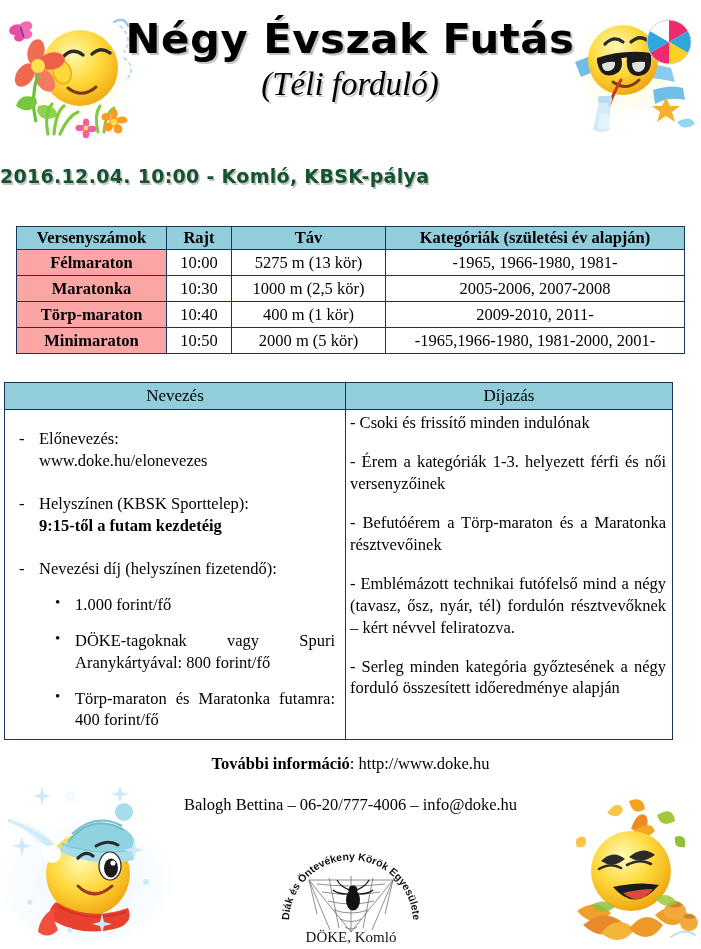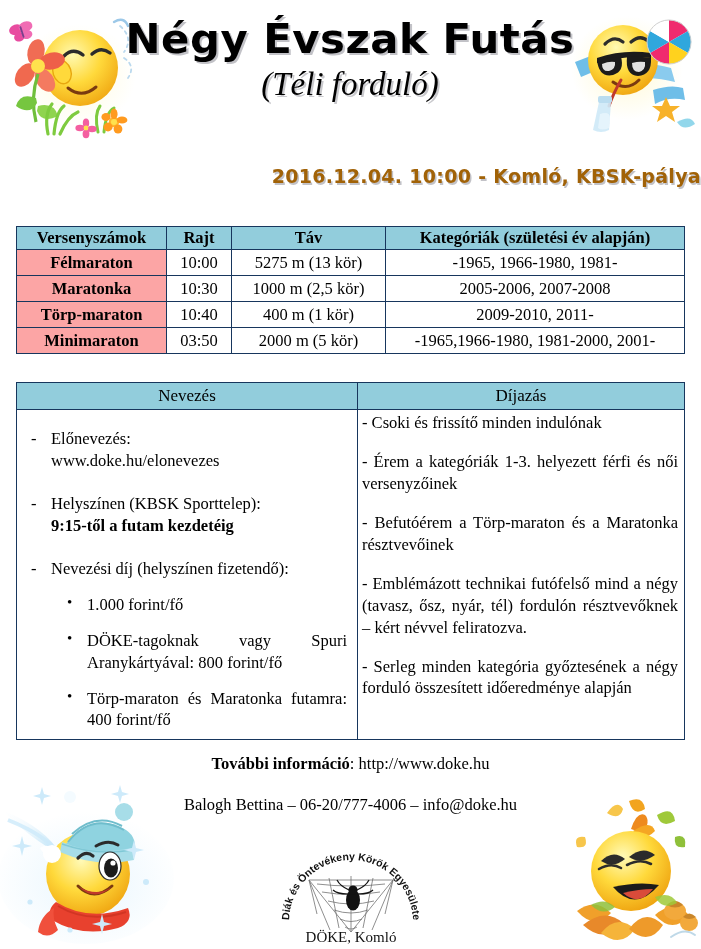--- a/index.html
+++ b/index.html
@@ -47,26 +47,26 @@
     line-height: 1.2;
     margin-top: 4px;
     color: #000;
     text-shadow: 2px 2px 0 rgba(120,120,130,0.4);
   }
   .date-line {
     position: absolute;
     left: 0;
     right: 0;
     top: 165px;
-    text-align: right;
+    text-align: left;
     font-family: "DejaVu Sans", sans-serif;
     font-weight: bold;
     font-size: 19px;
     letter-spacing: 0.3px;
-    color: #a16207;
+    color: #14532d;
     text-shadow: 1.5px 1.5px 0 rgba(120,120,130,0.45);
   }
 
   
   .deco {
     position: absolute;
     pointer-events: none;
   }
   .deco-spring { left: 2px;  top: 6px;   width: 140px; height: 140px; }
   .deco-summer { right: 2px; top: 6px;   width: 130px; height: 136px; }
@@ -101,21 +101,21 @@
   
   #race-table {
     left: 16px;
     top: 226px;
     width: 669px;
   }
   #race-table td { height: 23px; }
 
   
   #info-table {
-    left: 16px;
+    left: 4px;
     top: 382px;
     width: 669px;
     padding-left: 28px;
   }
   #info-table .hdr-cell {
     font-weight: normal;
     font-size: 17px;
     height: 24px;
   }
   #info-table td.body-cell {
@@ -361,21 +361,21 @@
       <td class="ctr">2005-2006, 2007-2008</td>
     </tr>
     <tr>
       <td class="blue-cell">Törp-maraton</td>
       <td class="ctr">10:40</td>
       <td class="ctr">400 m (1 kör)</td>
       <td class="ctr">2009-2010, 2011-</td>
     </tr>
     <tr>
       <td class="blue-cell">Minimaraton</td>
-      <td class="ctr">03:50</td>
+      <td class="ctr">10:50</td>
       <td class="ctr">2000 m (5 kör)</td>
       <td class="ctr">-1965,1966-1980, 1981-2000, 2001-</td>
     </tr>
   </tbody>
 </table>
 
 <table class="tbl" id="info-table">
   <thead>
     <tr>
       <th class="hdr-cell" style="width:334px">Nevezés</th>

